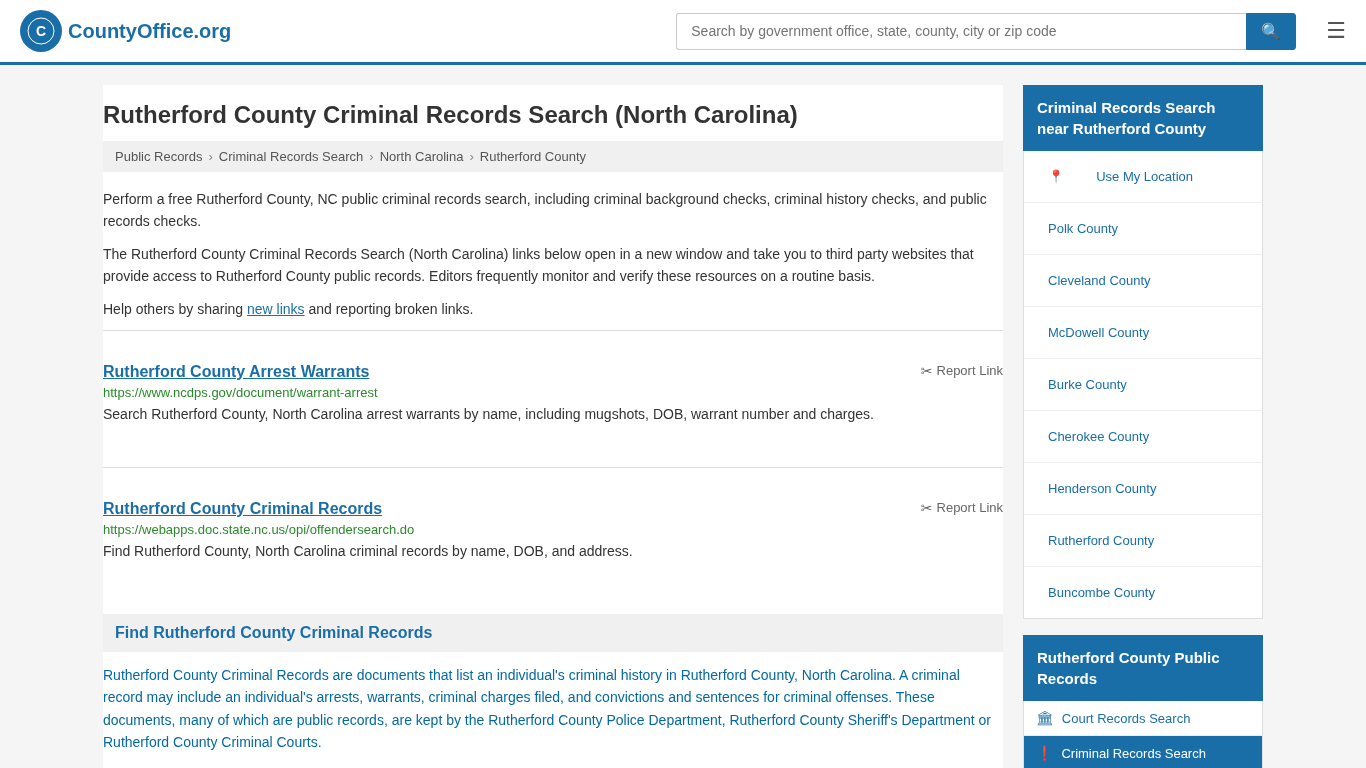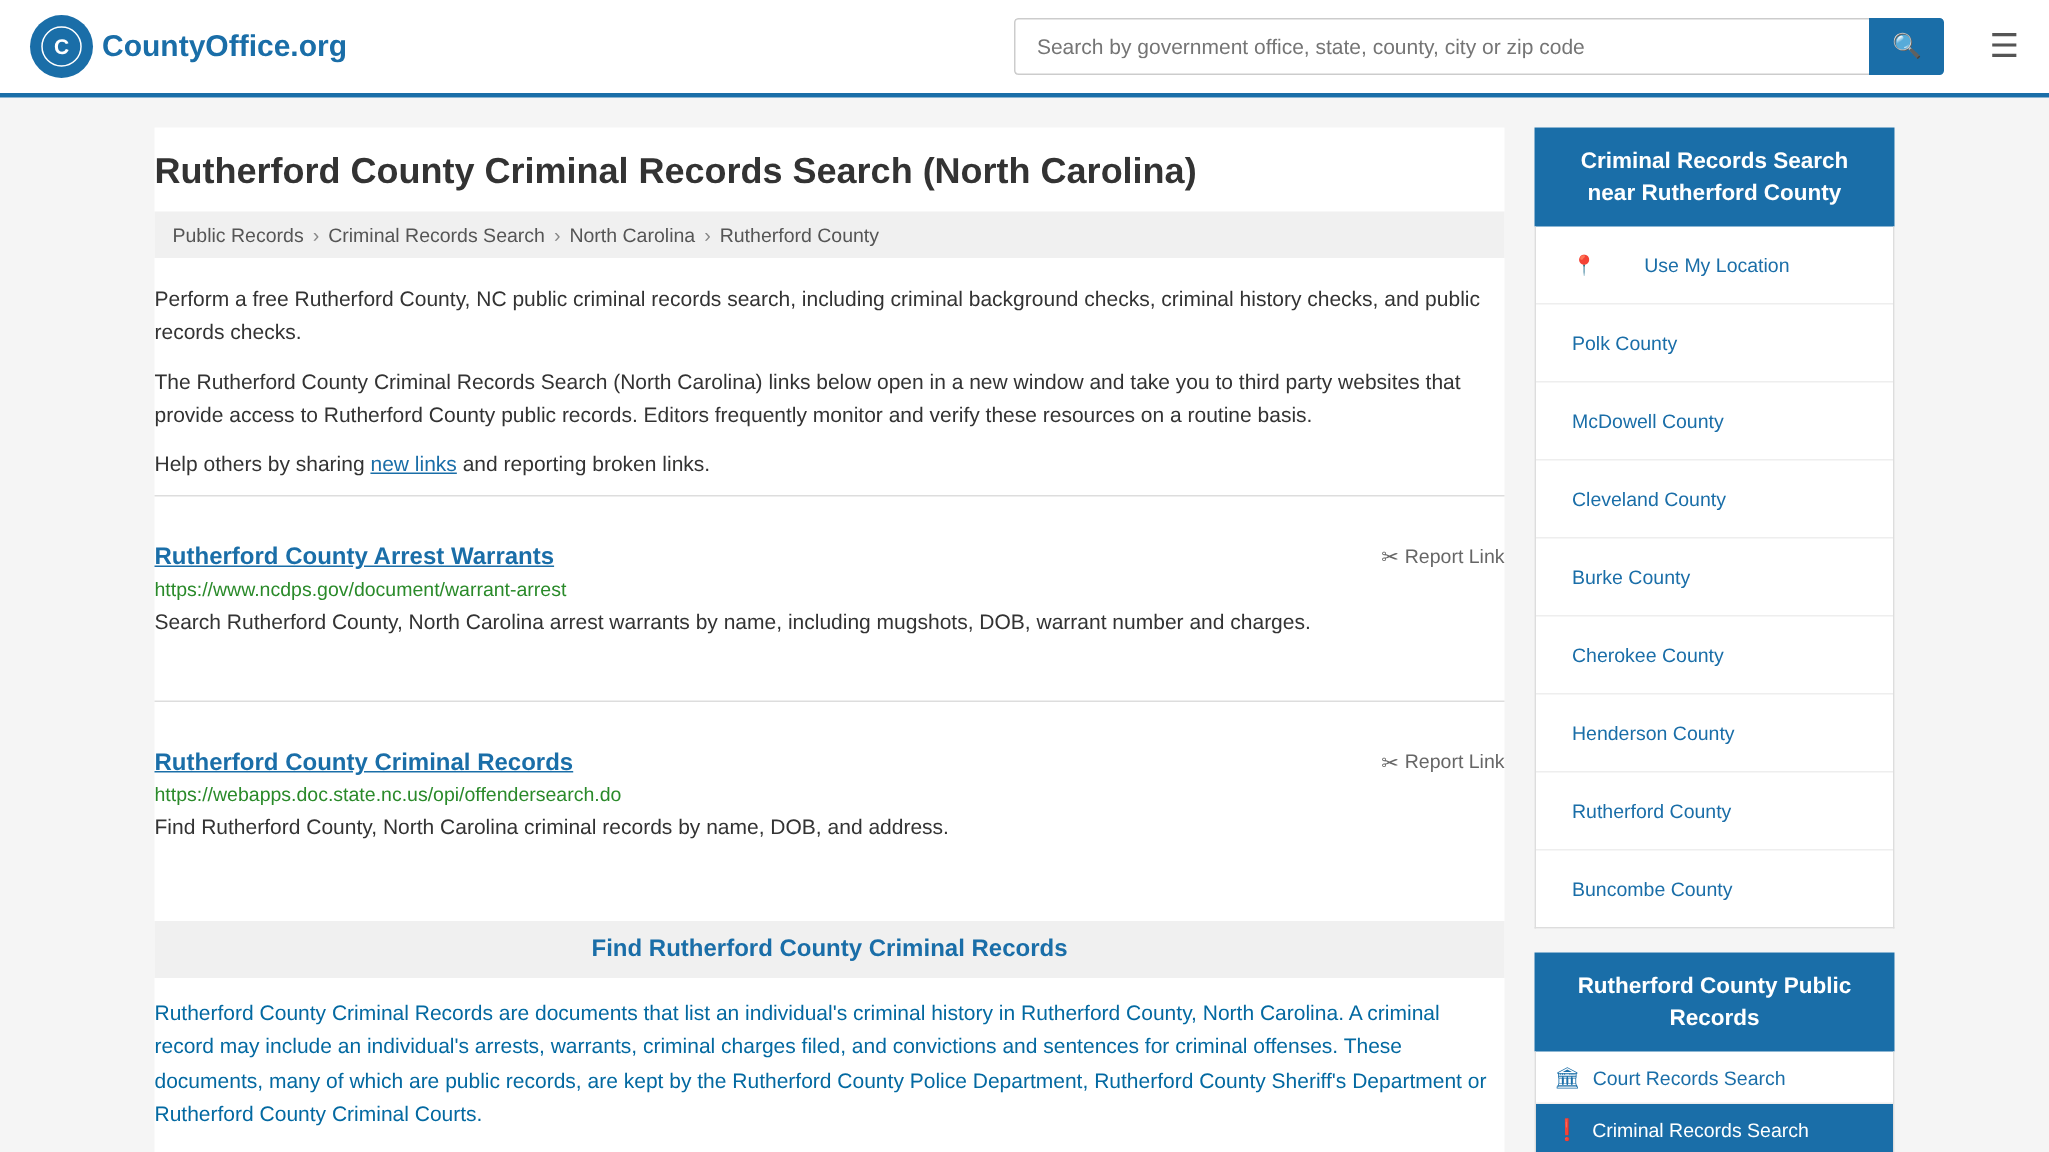--- a/index.html
+++ b/index.html
@@ -159,21 +159,20 @@
     }
 
     
     .section-header {
       background: #f0f0f0;
       padding: 10px 12px;
       font-size: 16px;
       font-weight: bold;
       color: #1a6ea8;
       margin: 20px 0 12px 0;
-      text-align: center;
     }
 
     .section-body {
       font-size: 14px;
       line-height: 1.6;
       color: #0369a1;
       margin-bottom: 12px;
     }
 
     .learn-header {
@@ -190,21 +189,20 @@
 
     
     #sidebar {
       width: 240px;
       flex-shrink: 0;
     }
 
     .sidebar-section {
       background: #fff;
       margin-bottom: 16px;
-      text-align: center;
     }
 
     .sidebar-title {
       background: #1a6ea8;
       color: white;
       font-size: 15px;
       font-weight: bold;
       padding: 12px 14px;
       line-height: 1.4;
     }
@@ -350,26 +348,26 @@
             <span>Use My Location</span>
           </a>
         </li>
         <li>
           <a href="#">
               <span>Polk County</span>
             </a>
         </li>
         <li>
           <a href="#">
+              <span>Cleveland County</span>
+            </a>
+        </li>
+        <li>
+          <a href="#">
               <span>McDowell County</span>
-            </a>
-        </li>
-        <li>
-          <a href="#">
-              <span>Cleveland County</span>
             </a>
         </li>
         <li>
           <a href="#">
               <span>Burke County</span>
             </a>
         </li>
         <li>
           <a href="#">
               <span>Cherokee County</span>

